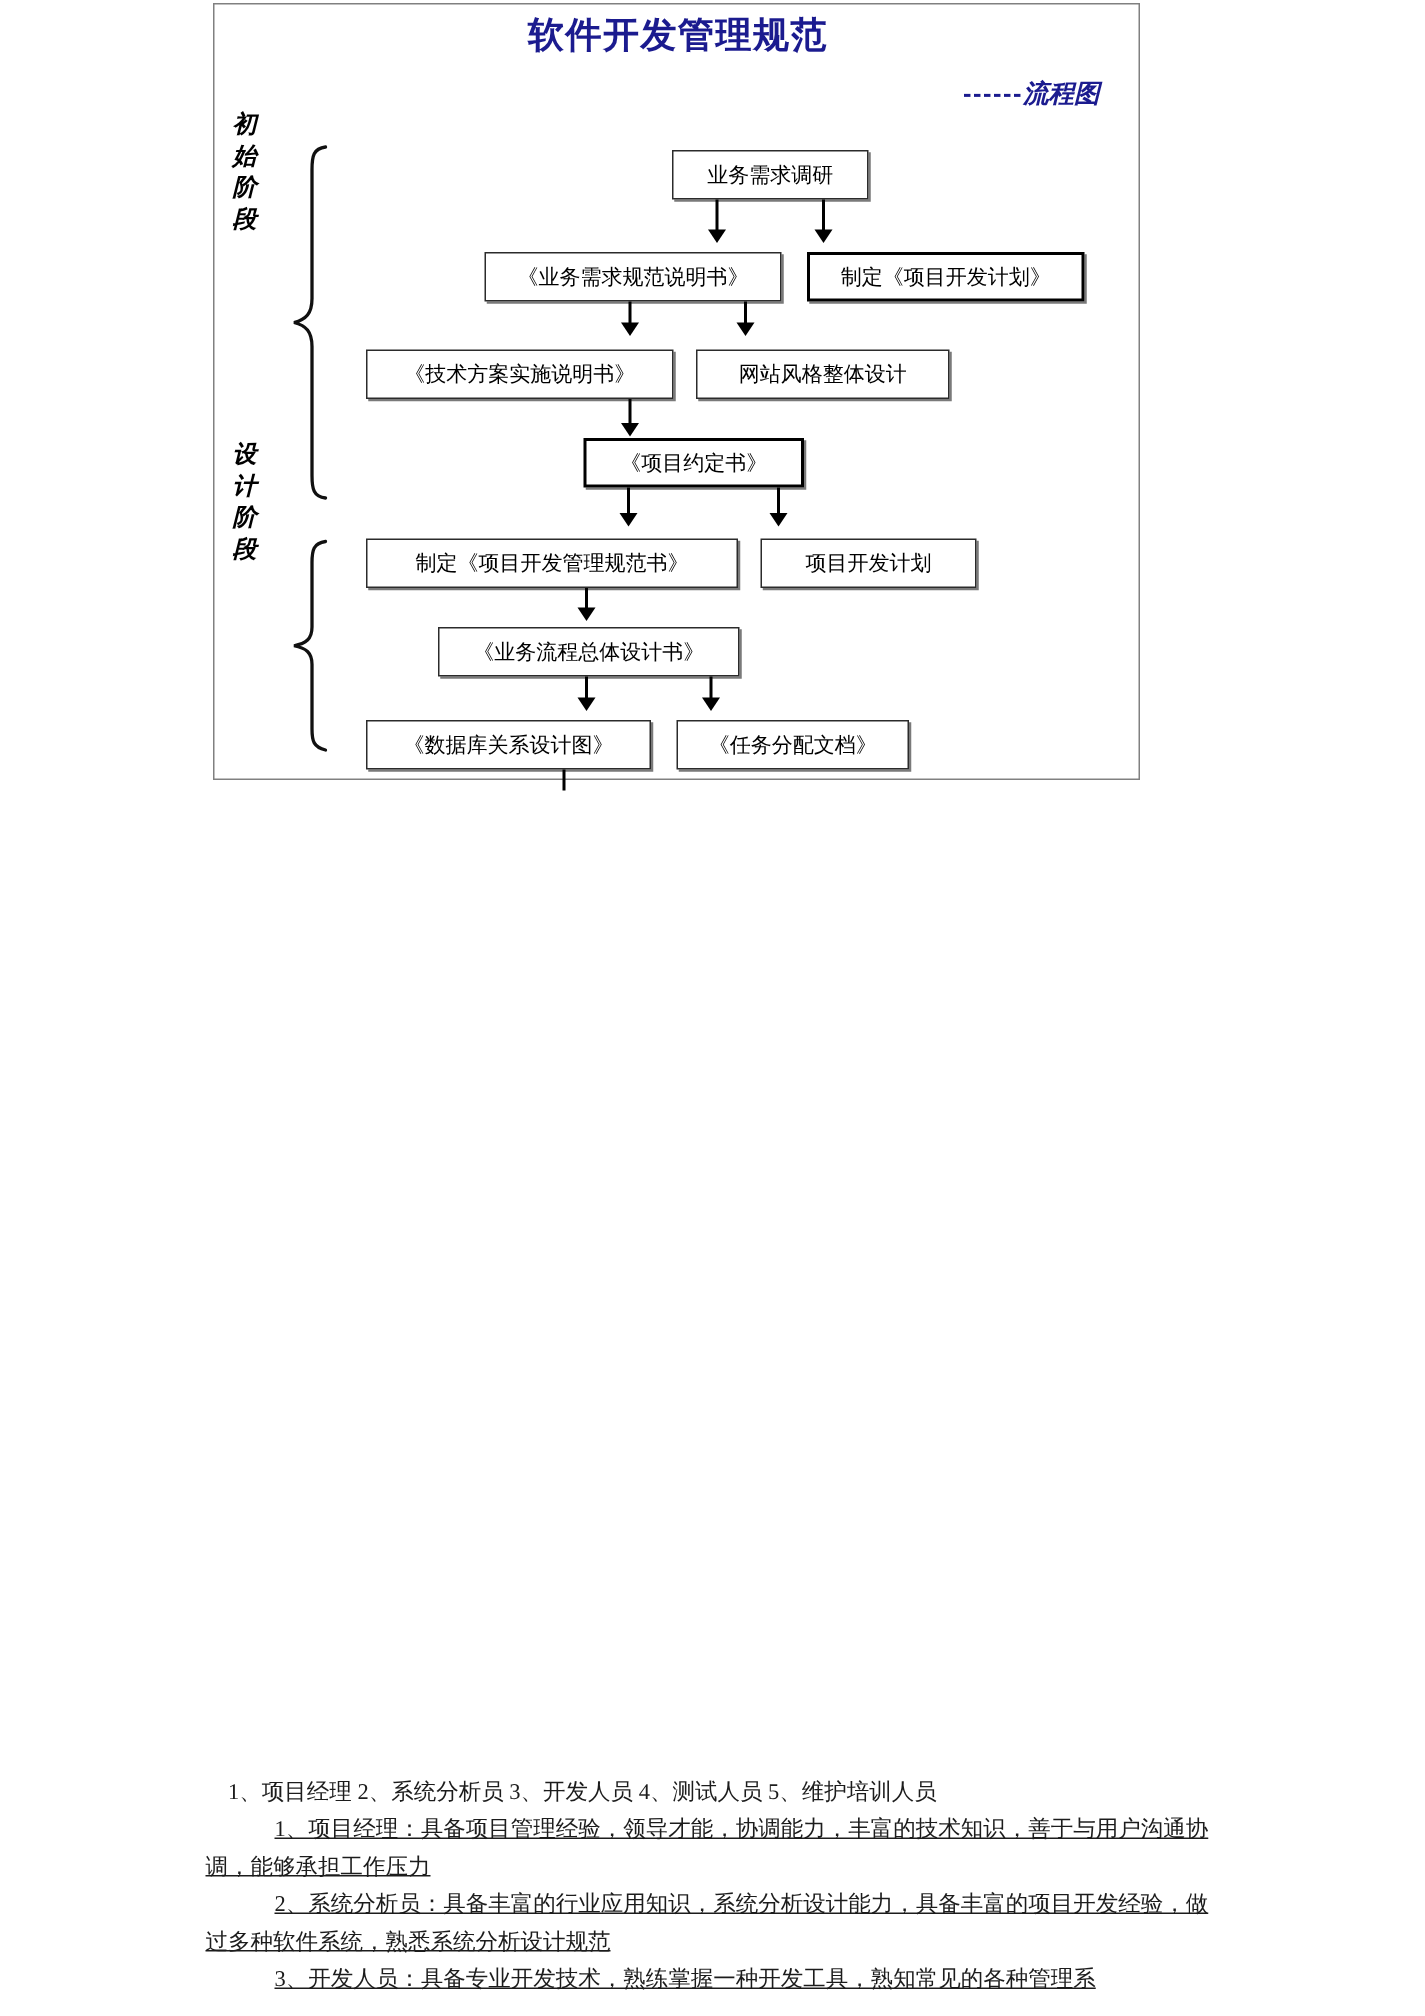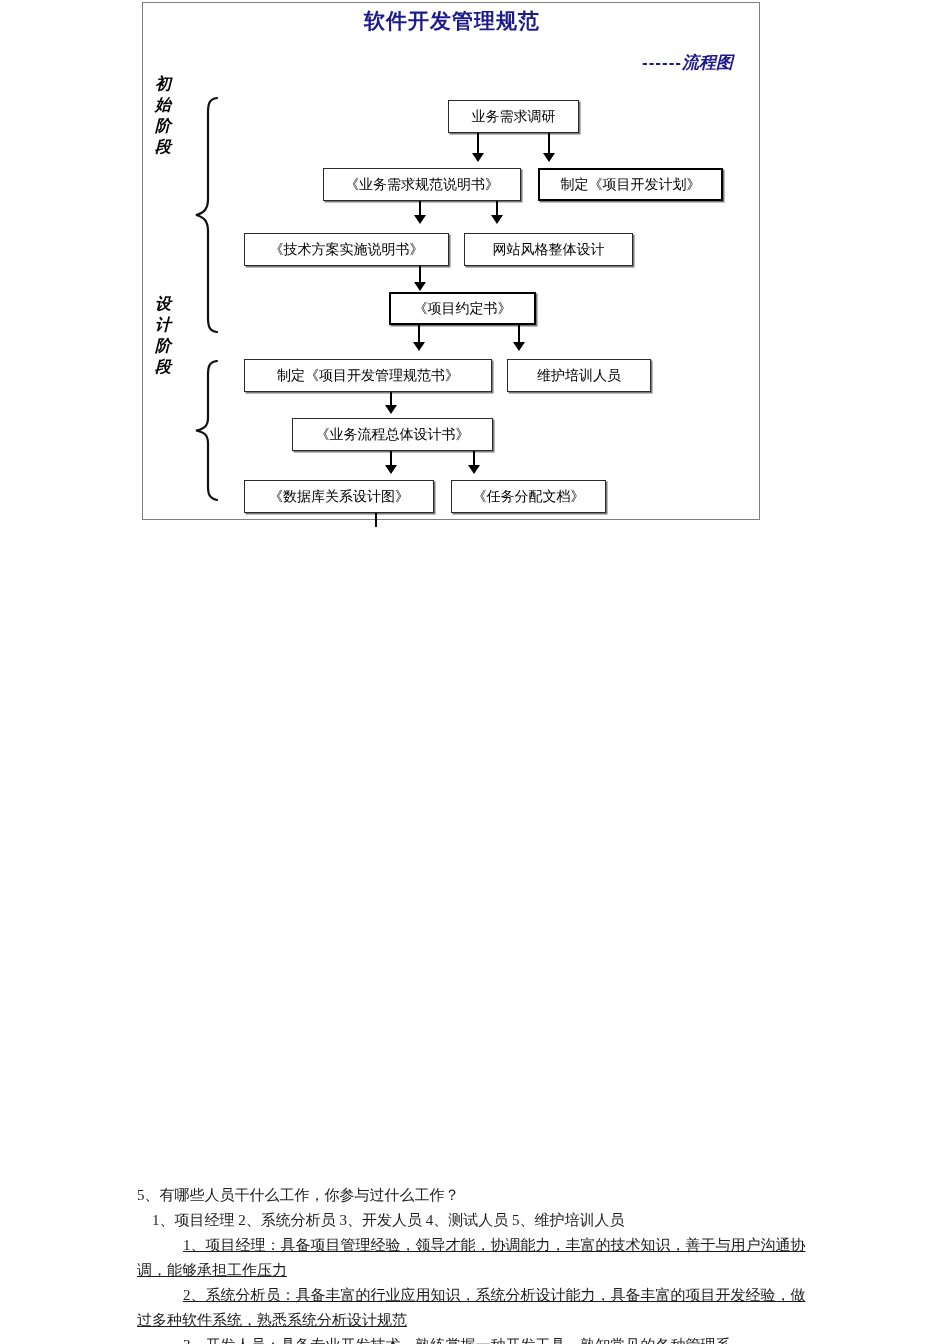--- a/index.html
+++ b/index.html
@@ -28,21 +28,21 @@
   }
 
   .doc-title {
     position: absolute;
     left: 0;
     top: 4px;
     width: 618px;
     text-align: center;
     font-family: "Liberation Sans", "DejaVu Sans", sans-serif;
     font-weight: bold;
-    font-size: 21px;
+    font-size: 24px;
     letter-spacing: 1px;
     color: #1b1b8f;
     white-space: nowrap;
   }
   .doc-subtitle {
     position: absolute;
     left: 330px;
     top: 48px;
     width: 260px;
     text-align: right;
@@ -173,37 +173,36 @@
   <div class="arrowhead" style="left:271px; top:279px;"></div>
 
   <div class="fbox heavy" style="left:246px; top:289px; width:147px; height:33px;">《项目约定书》</div>
 
   <div class="vline" style="left:275px; top:322px; height:20px;"></div>
   <div class="arrowhead" style="left:270px; top:339px;"></div>
   <div class="vline" style="left:375px; top:322px; height:20px;"></div>
   <div class="arrowhead" style="left:370px; top:339px;"></div>
 
   <div class="fbox" style="left:101px; top:356px; width:248px; height:33px;">制定《项目开发管理规范书》</div>
-  <div class="fbox" style="left:364px; top:356px; width:144px; height:33px;">维护培训人员</div>
+  <div class="fbox" style="left:364px; top:356px; width:144px; height:33px;">项目开发计划</div>
 
   <div class="vline" style="left:247px; top:389px; height:15px;"></div>
   <div class="arrowhead" style="left:242px; top:402px;"></div>
 
   <div class="fbox" style="left:149px; top:415px; width:201px; height:33px;text-align:right;">《业务流程总体设计书》</div>
 
   <div class="vline" style="left:247px; top:448px; height:17px;"></div>
   <div class="arrowhead" style="left:242px; top:462px;"></div>
   <div class="vline" style="left:330px; top:448px; height:17px;"></div>
   <div class="arrowhead" style="left:325px; top:462px;"></div>
 
   <div class="fbox" style="left:101px; top:477px; width:190px; height:33px;">《数据库关系设计图》</div>
   <div class="fbox" style="left:308px; top:477px; width:155px; height:33px;">《任务分配文档》</div>
 
   <div class="stub" style="left:232px; top:510px; height:14px;"></div>
 </div>
 
 <div id="answer-block">
-  <p class="q-line">5、有哪些人员干什么工作，你参与过什么工作？</p>
   <p class="l1">1、项目经理 2、系统分析员 3、开发人员 4、测试人员 5、维护培训人员</p>
   <p class="l2">1、项目经理：具备项目管理经验，领导才能，协调能力，丰富的技术知识，善于与用户沟通协调，能够承担工作压力</p>
   <p class="l2">2、系统分析员：具备丰富的行业应用知识，系统分析设计能力，具备丰富的项目开发经验，做过多种软件系统，熟悉系统分析设计规范</p>
   <p class="l2">3、开发人员：具备专业开发技术，熟练掌握一种开发工具，熟知常见的各种管理系</p>
 </div>
 
 </body></html>

